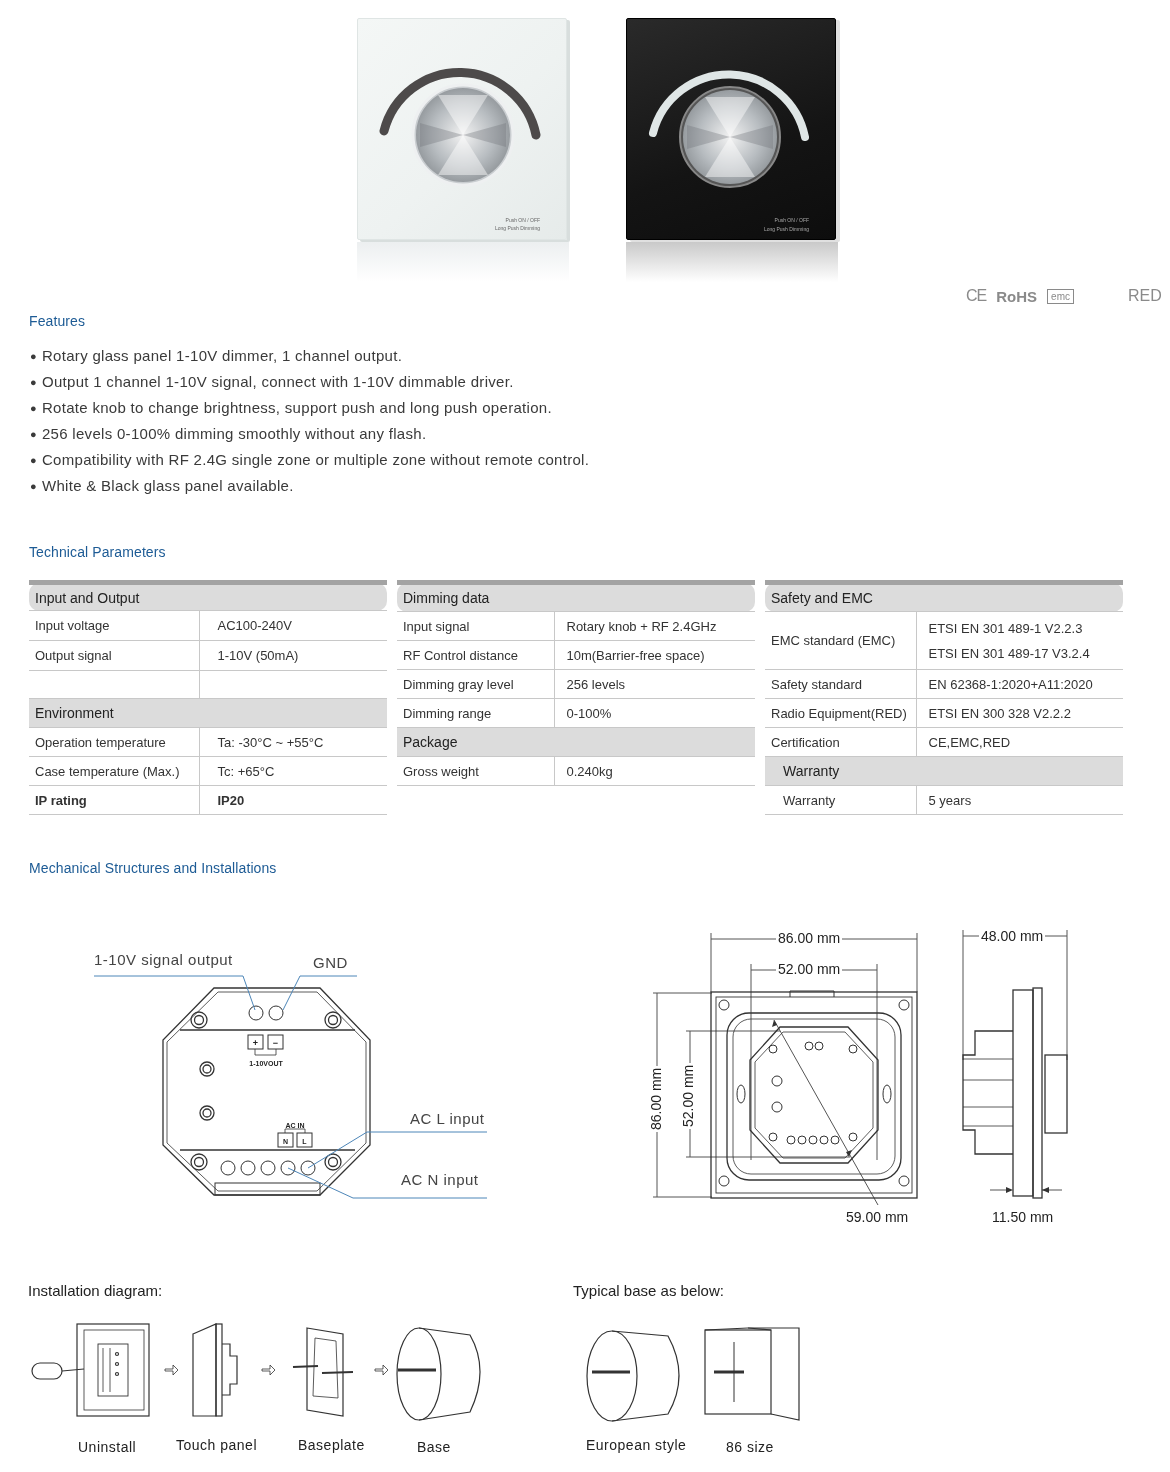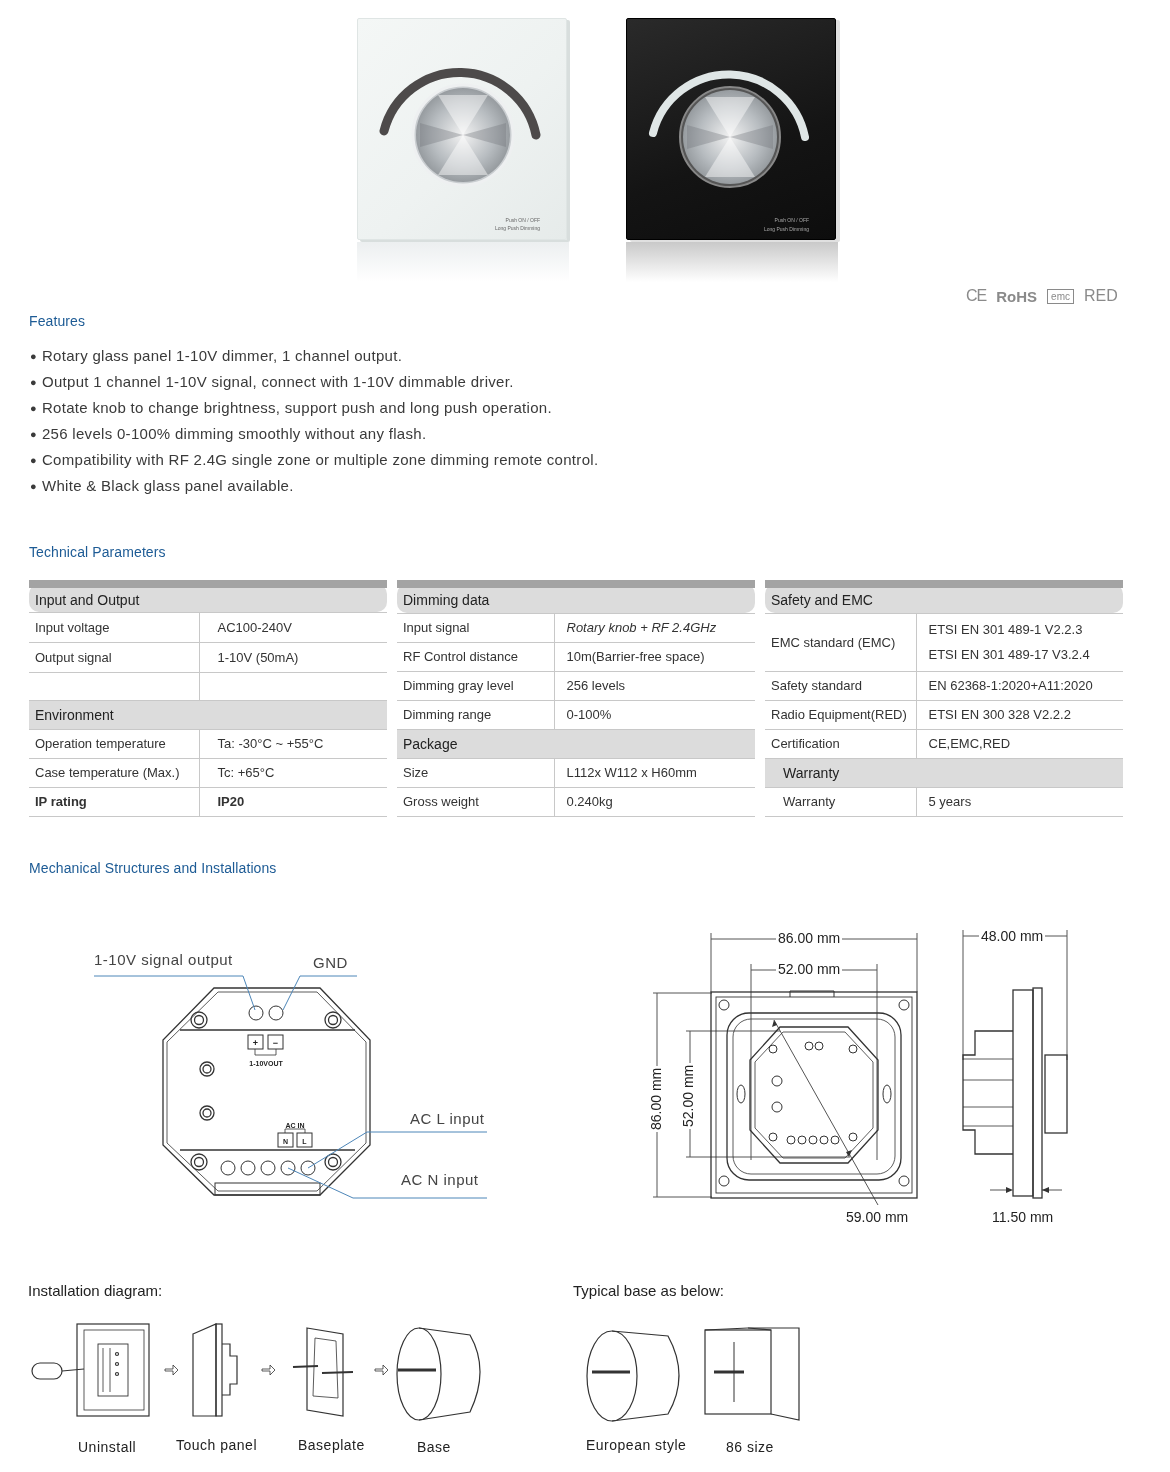--- a/index.html
+++ b/index.html
@@ -15,34 +15,34 @@
   .reflect.black { left: 626px; background: linear-gradient(#c9c9c9, rgba(255,255,255,0)); }
   .panel svg { position: absolute; left: 0; top: 0; }
   .panel .ptxt { position: absolute; right: 26px; font-size: 5px; color: #666; text-align: right; white-space: nowrap; }
   .panel.black .ptxt { color: #aaa; }
 
   
   .certs { position: absolute; left: 966px; top: 287px; display: flex; align-items: center; gap: 10px; color: #8a8a8a; font-size: 15px; }
   .certs .ce { font-size: 16px; letter-spacing: -1px; }
   .certs .rohs { font-weight: bold; font-size: 15px; }
   .certs .emc { border: 1px solid #8a8a8a; font-size: 10px; padding: 0 3px; line-height: 13px; }
-  .certs .red { font-size: 16px; }
+  .certs .red { font-size: 16px; margin-left: 44px; }
 
   .h2 { position: absolute; left: 29px; color: #1d5b95; font-size: 14px; letter-spacing: 0.1px; }
 
   .features { position: absolute; left: 30px; top: 343px; list-style: none; }
   .features li { font-size: 15px; color: #3a3a3a; height: 26px; line-height: 26px; letter-spacing: 0.3px; white-space: nowrap; }
   .features li::before { content: "\25CF"; font-size: 11px; margin-right: 5px; position: relative; top: -1px; }
 
   
   .tbl { position: absolute; top: 580px; border-collapse: collapse; font-size: 13px; color: #333; }
   .tbl td { border-bottom: 1px solid #c8c8c8; padding: 0 6px; vertical-align: middle; white-space: nowrap; }
   .tbl td.k { border-right: 1px solid #c8c8c8; }
   .tbl tr.hd td { background: #dcdcdc; font-size: 14px; color: #222; border-bottom: 1px solid #c8c8c8; }
-  .tbl .first td { border-top: 8px solid #a3a3a3; border-radius: 10px; }
+  .tbl .first td { border-top: 5px solid #a3a3a3; border-radius: 10px; }
 
   
   svg.draw { position: absolute; overflow: visible; }
   .lbl { position: absolute; font-size: 15px; color: #444; letter-spacing: 0.5px; white-space: nowrap; }
   .dim { position: absolute; font-size: 14px; color: #222; white-space: nowrap; background: #fff; padding: 0 2px; }
   .dimv { position: absolute; font-size: 14px; color: #222; white-space: nowrap; transform: rotate(-90deg); transform-origin: left top; background: #fff; padding: 0 2px; }
   .sub { position: absolute; font-size: 15px; color: #222; }
   .cap { position: absolute; font-size: 14px; color: #222; letter-spacing: 0.5px; white-space: nowrap; }
 </style>
 </head>
@@ -94,21 +94,21 @@
   <span class="emc">emc</span>
   <span class="red">RED</span>
 </div>
 
 <div class="h2" style="top:313px;">Features</div>
 <ul class="features">
   <li>Rotary glass panel 1-10V dimmer, 1 channel output.</li>
   <li>Output 1 channel 1-10V signal, connect with 1-10V dimmable driver.</li>
   <li>Rotate knob to change brightness, support push and long push operation.</li>
   <li>256 levels 0-100% dimming smoothly without any flash.</li>
-  <li>Compatibility with RF 2.4G single zone or multiple zone dimming remote control.</li>
+  <li>Compatibility with RF 2.4G single zone or multiple zone without remote control.</li>
   <li>White &amp; Black glass panel available.</li>
 </ul>
 
 <div class="h2" style="top:544px;">Technical Parameters</div>
 
 <table class="tbl" style="left:29px; width:358px;">
   <colgroup>
       <col style="width:170px">
       <col>
     </colgroup>
@@ -150,40 +150,36 @@
   <colgroup>
       <col style="width:157px">
       <col>
     </colgroup>
   <tbody>
       <tr class="hd first" style="height:29px;">
         <td colspan="2">Dimming data</td>
       </tr>
   <tr style="height:29px;">
         <td class="k">Input signal</td>
-        <td style="padding-left:12px;font-style:italic;">Rotary knob + RF 2.4GHz</td>
+        <td style="padding-left:12px;">Rotary knob + RF 2.4GHz</td>
       </tr>
   <tr style="height:29px;">
         <td class="k">RF Control distance</td>
         <td style="padding-left:12px;">10m(Barrier-free space)</td>
       </tr>
   <tr style="height:29px;">
         <td class="k">Dimming gray level</td>
         <td style="padding-left:12px;">256 levels</td>
       </tr>
   <tr style="height:29px;">
         <td class="k">Dimming range</td>
         <td style="padding-left:12px;">0-100%</td>
       </tr>
   <tr class="hd" style="height:29px;">
         <td colspan="2">Package</td>
-      </tr>
-  <tr style="height:29px;">
-        <td class="k">Size</td>
-        <td style="padding-left:12px;">L112x W112 x H60mm</td>
       </tr>
   <tr style="height:29px;">
         <td class="k">Gross weight</td>
         <td style="padding-left:12px;">0.240kg</td>
       </tr>
 </tbody>
   </table>
 
 <table class="tbl" style="left:765px; width:358px;">
   <colgroup>

